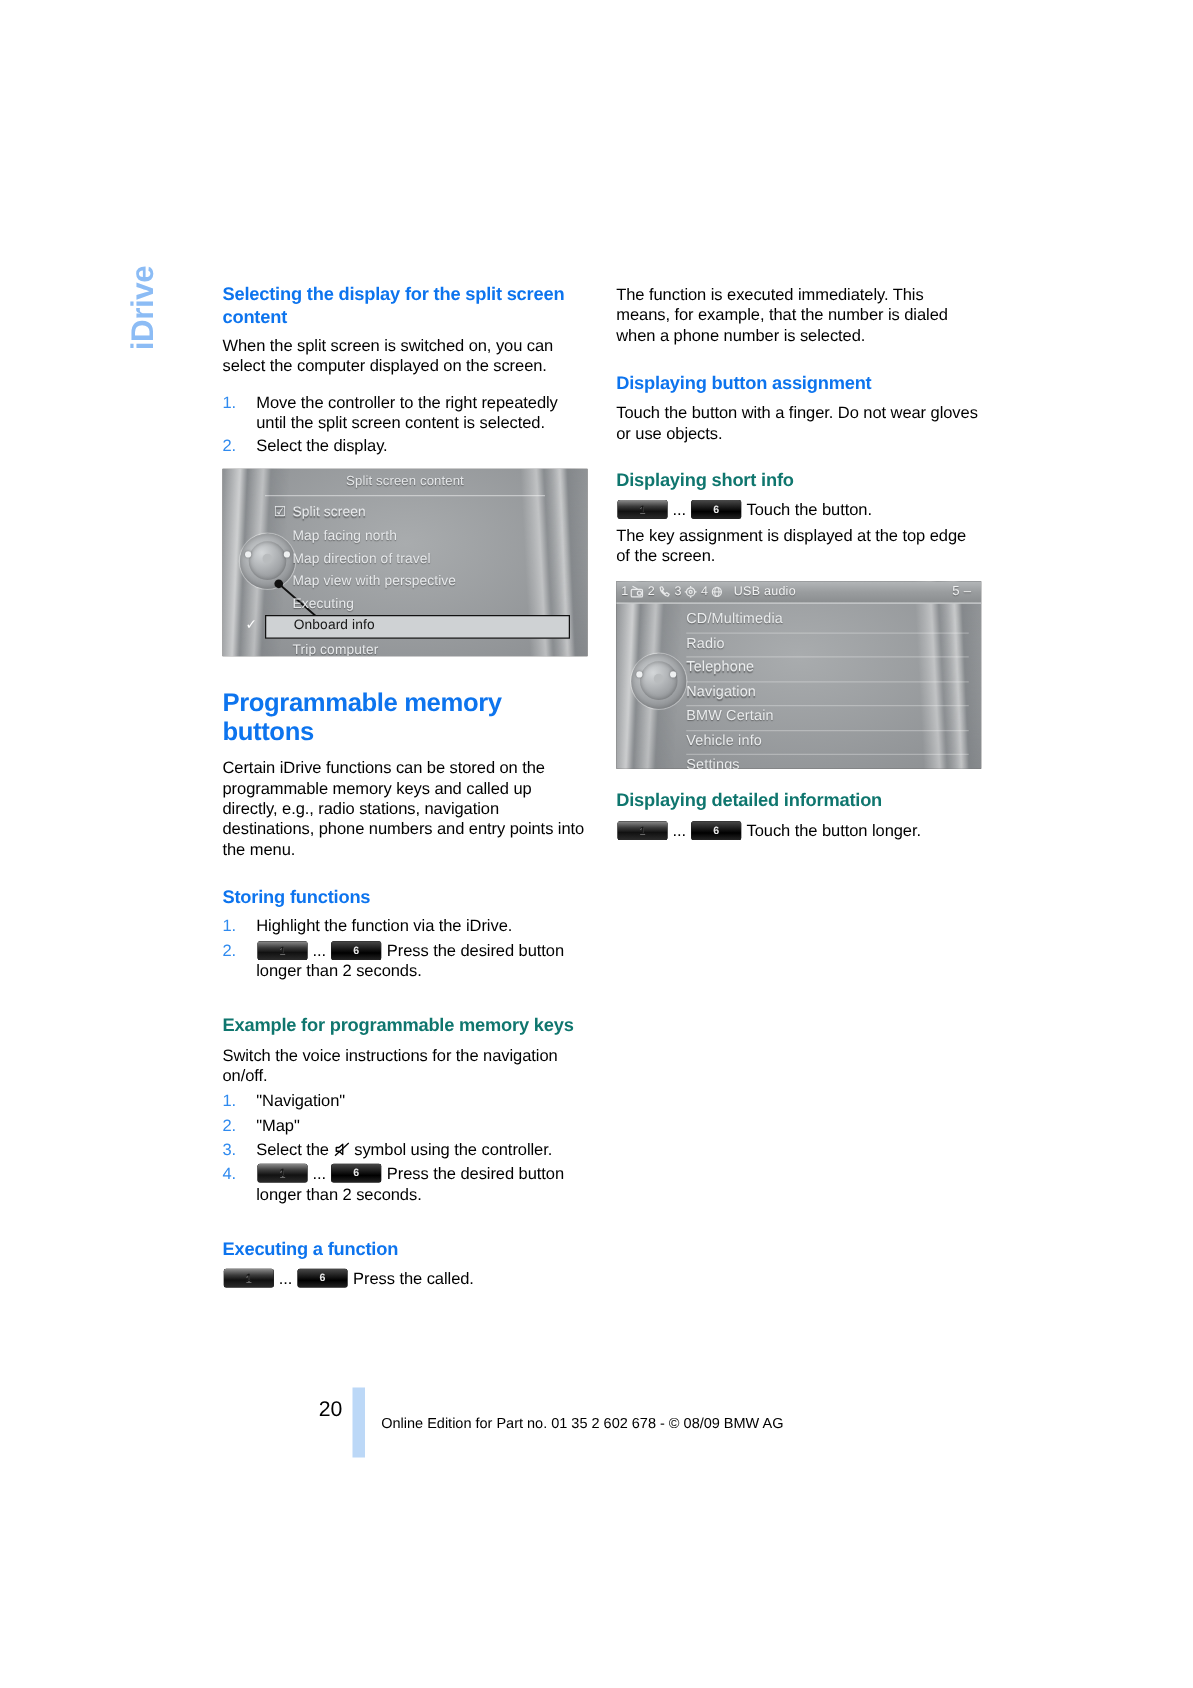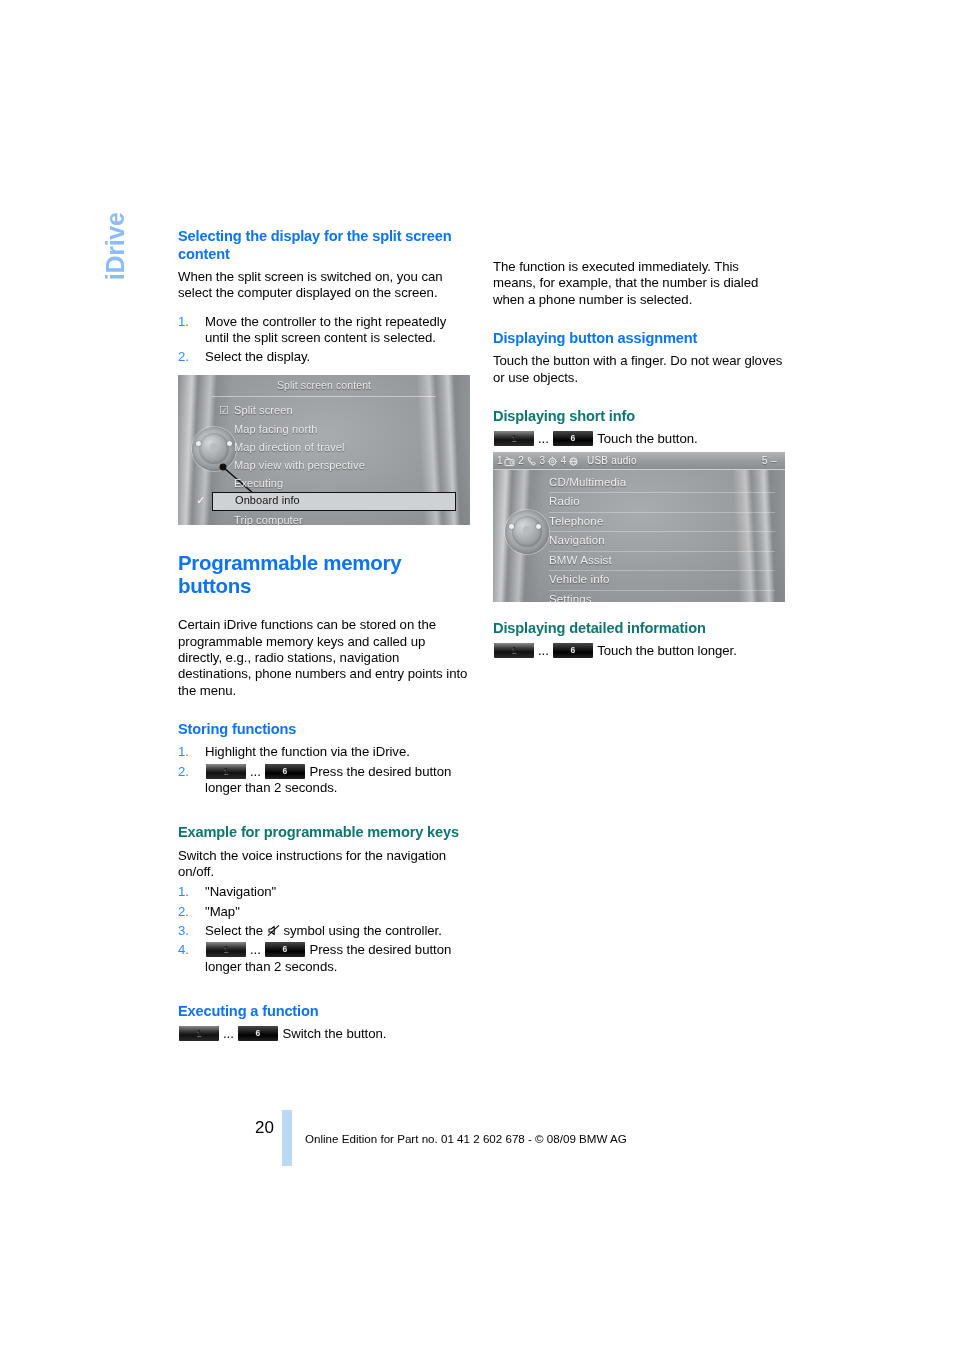--- a/index.html
+++ b/index.html
@@ -47,35 +47,35 @@
     white-space: nowrap;
   }
 
   
   .col {
     position: absolute;
     top: 228px;
     width: 292px;
   }
   .col-left  { left: 178px; }
-  .col-right { left: 493px; margin-top: 31px; }
+  .col-right { left: 493px; }
 
   
   h2.sec {
     margin: 0 0 6px 0;
     font-size: 14.6px;
     line-height: 17.5px;
     font-weight: bold;
     color: #0d74ee;
     letter-spacing: -0.15px;
   }
   h2.sec.light { color: #0f766e; }
 
   h1.big {
-    margin: 0 0 20px 0;
+    margin: 0 0 9px 0;
     font-size: 20.5px;
     line-height: 23px;
     font-weight: bold;
     color: #0d74ee;
     letter-spacing: -0.3px;
   }
 
   p.body {
     margin: 0 0 12px 0;
     font-size: 13.2px;
@@ -531,37 +531,38 @@
       <li>
         <span class="num">4.</span>
         <span class="mbtn one"><span class="d">1</span></span><span class="ellip">...</span><span class="mbtn"><span class="d">6</span></span>
         <span>Press the desired button longer than 2 seconds.</span>
       </li>
     </ol>
 
     <div class="spacer-md"></div>
 
     <h2 class="sec">Executing a function</h2>
-    <p class="body nogap"><span class="mbtn one"><span class="d">1</span></span><span class="ellip">...</span><span class="mbtn"><span class="d">6</span></span> <span>Switch the button.</span></p>
+    <p class="body nogap"><span class="mbtn one"><span class="d">1</span></span><span class="ellip">...</span><span class="mbtn"><span class="d">6</span></span> <span>Press the called.</span></p>
 
   </div>
 
   <div class="col col-right">
 
     <p class="body">The function is executed immediately. This means, for example, that the number is dialed when a phone number is selected.</p>
 
     <div class="spacer-sm"></div>
 
     <h2 class="sec">Displaying button assignment</h2>
     <p class="body">Touch the button with a finger. Do not wear gloves or use objects.</p>
 
     <div class="spacer-sm"></div>
 
     <h2 class="sec light">Displaying short info</h2>
     <p class="body tight"><span class="mbtn one"><span class="d">1</span></span><span class="ellip">...</span><span class="mbtn"><span class="d">6</span></span> <span>Touch the button.</span></p>
+    <p class="body">The key assignment is displayed at the top edge of the screen.</p>
 
     <div class="shot">
       <div class="bg"></div>
       <div class="rail l1"></div>
       <div class="rail l2"></div>
       <div class="rail r1"></div>
       <div class="rail r2"></div>
 
       <div class="statusbar">
         <div class="sb-left">
@@ -614,32 +615,32 @@
         <div class="dot dl"></div>
         <div class="dot dr"></div>
         <div class="nub"></div>
       </div>
 
       <div class="menu-list">
         <div class="mrow">CD/Multimedia</div>
         <div class="mrow">Radio</div>
         <div class="mrow">Telephone</div>
         <div class="mrow">Navigation</div>
-        <div class="mrow">BMW Assist</div>
+        <div class="mrow">BMW Certain</div>
         <div class="mrow">Vehicle info</div>
         <div class="mrow">Settings</div>
       </div>
     </div>
 
     <div class="spacer-md"></div>
 
     <h2 class="sec light">Displaying detailed information</h2>
     <p class="body nogap"><span class="mbtn one"><span class="d">1</span></span><span class="ellip">...</span><span class="mbtn"><span class="d">6</span></span> <span>Touch the button longer.</span></p>
 
   </div>
 
   <div class="footer">
     <div class="pagenum">20</div>
     <div class="bar"></div>
-    <div class="credit">Online Edition for Part no. 01 41 2 602 678 - © 08/09 BMW AG</div>
+    <div class="credit">Online Edition for Part no. 01 35 2 602 678 - © 08/09 BMW AG</div>
   </div>
 
 </div>
 
 </body></html>

